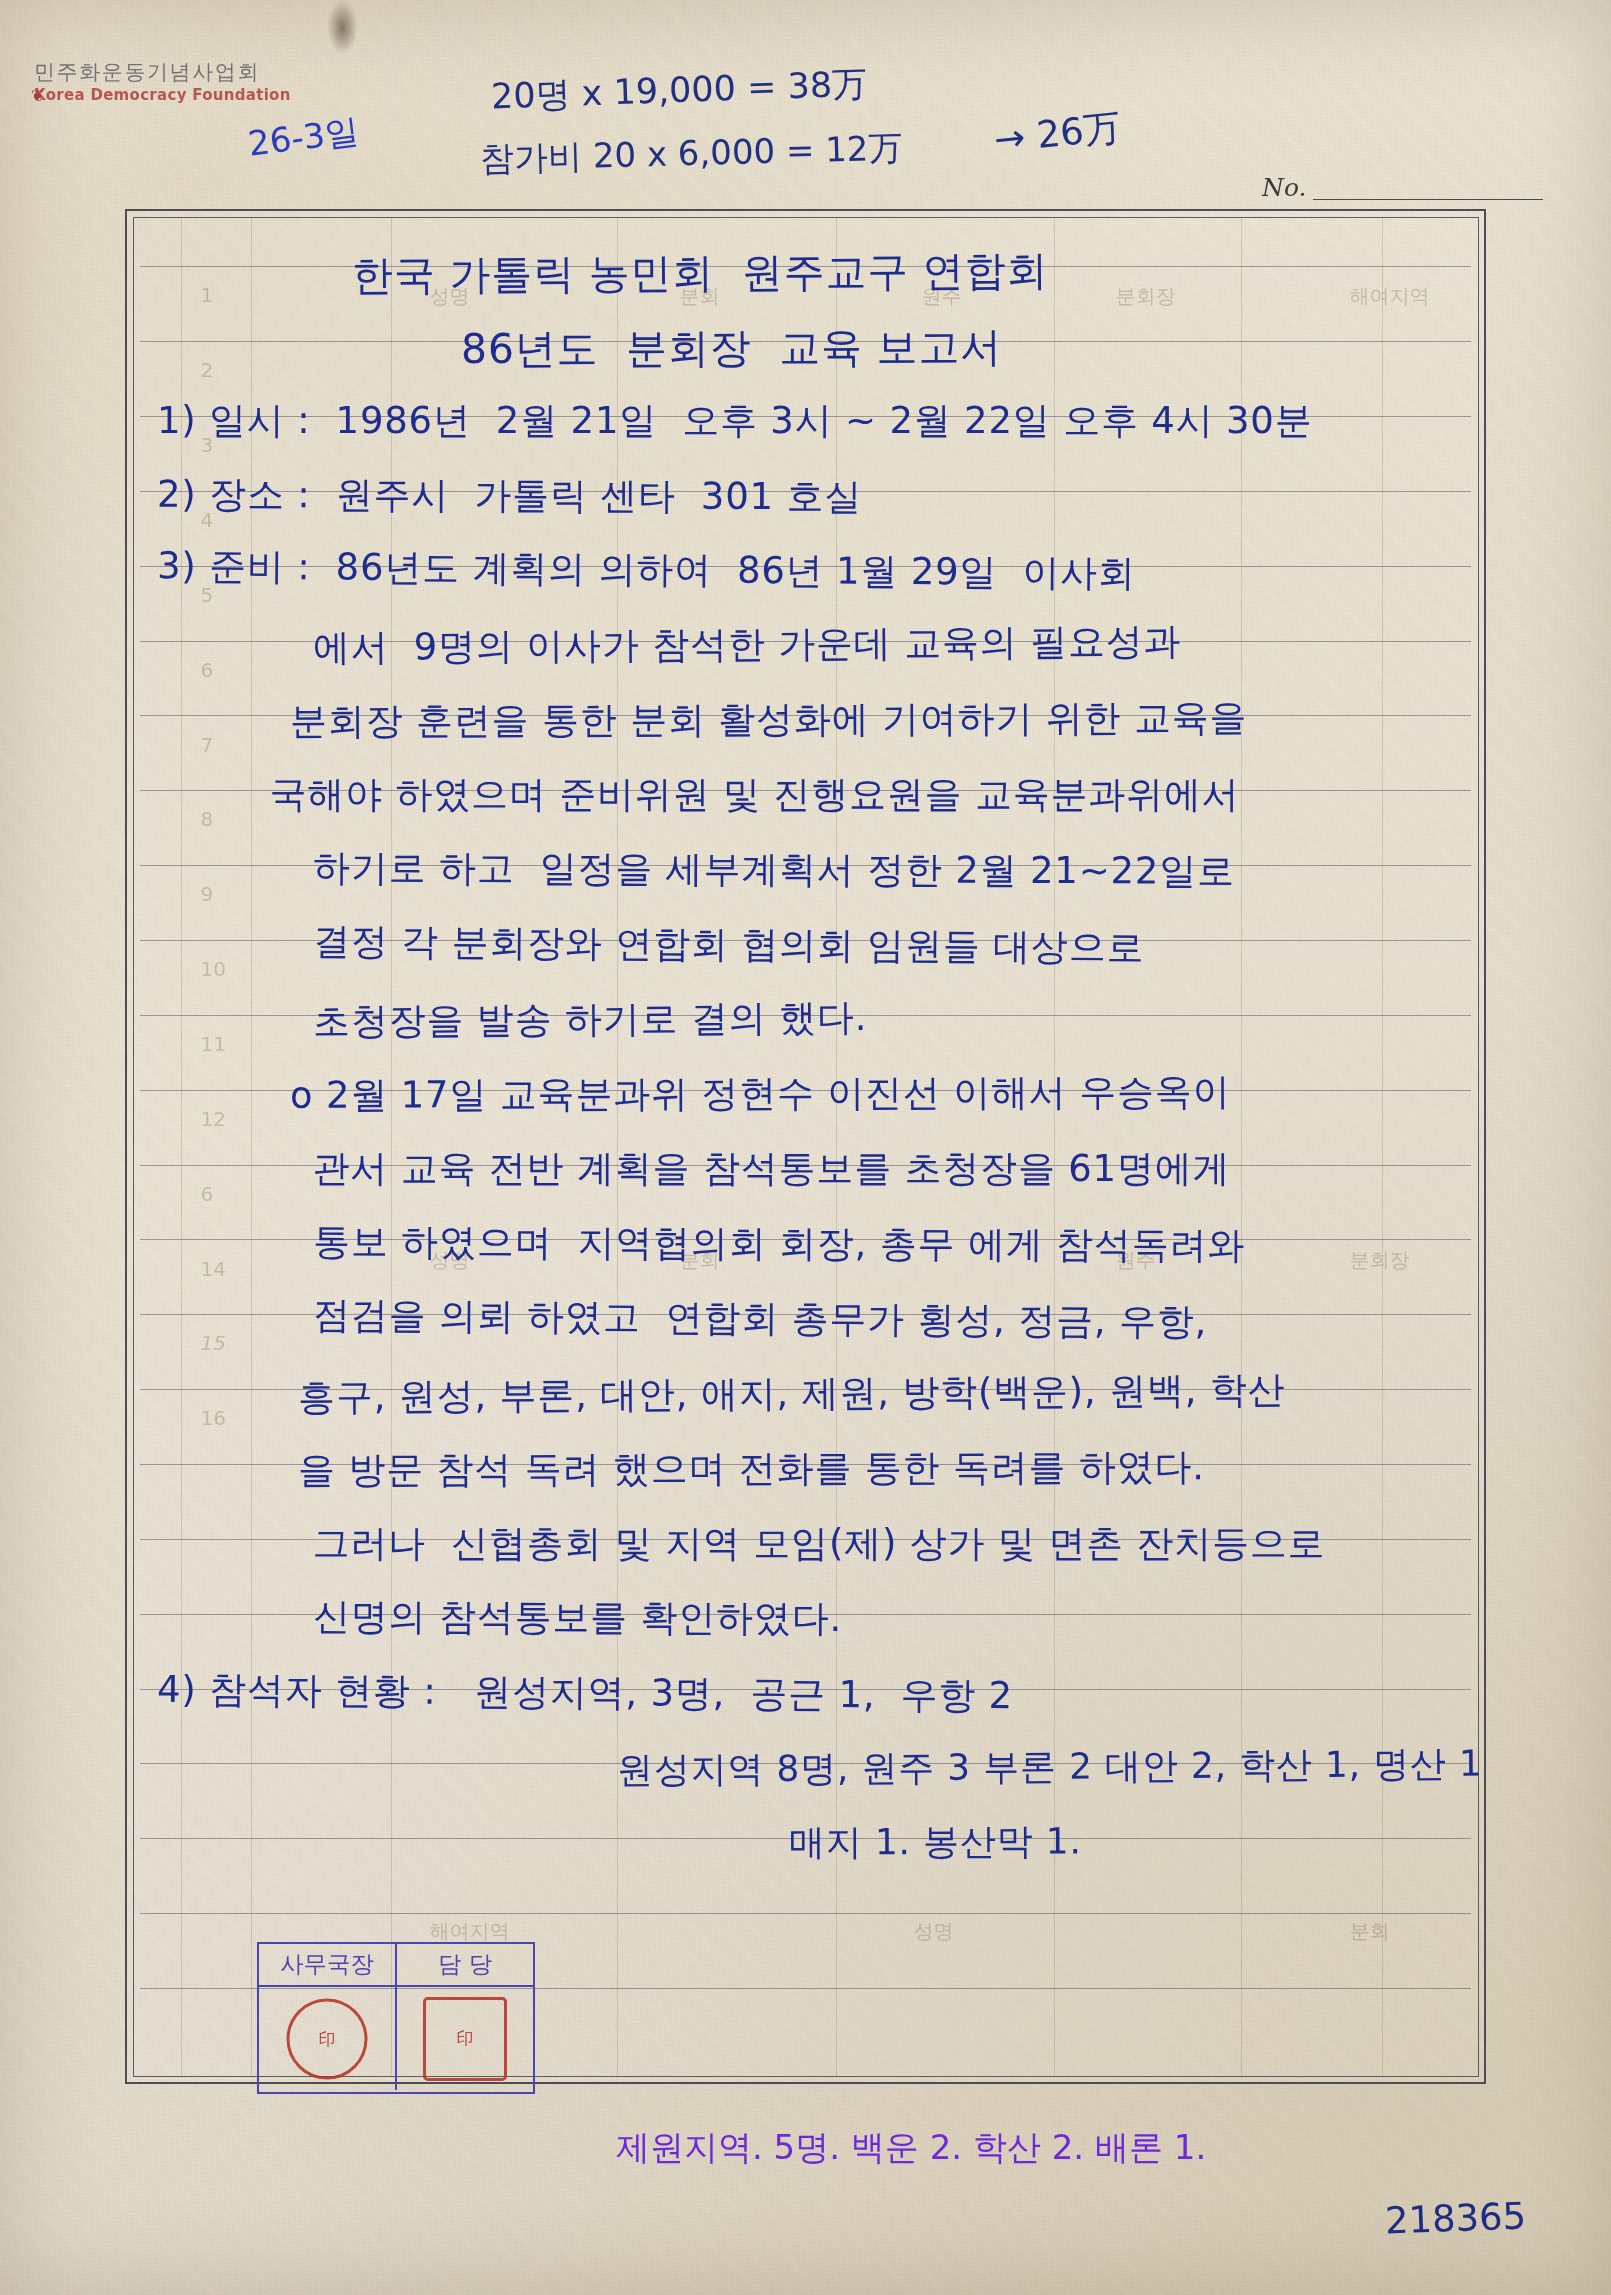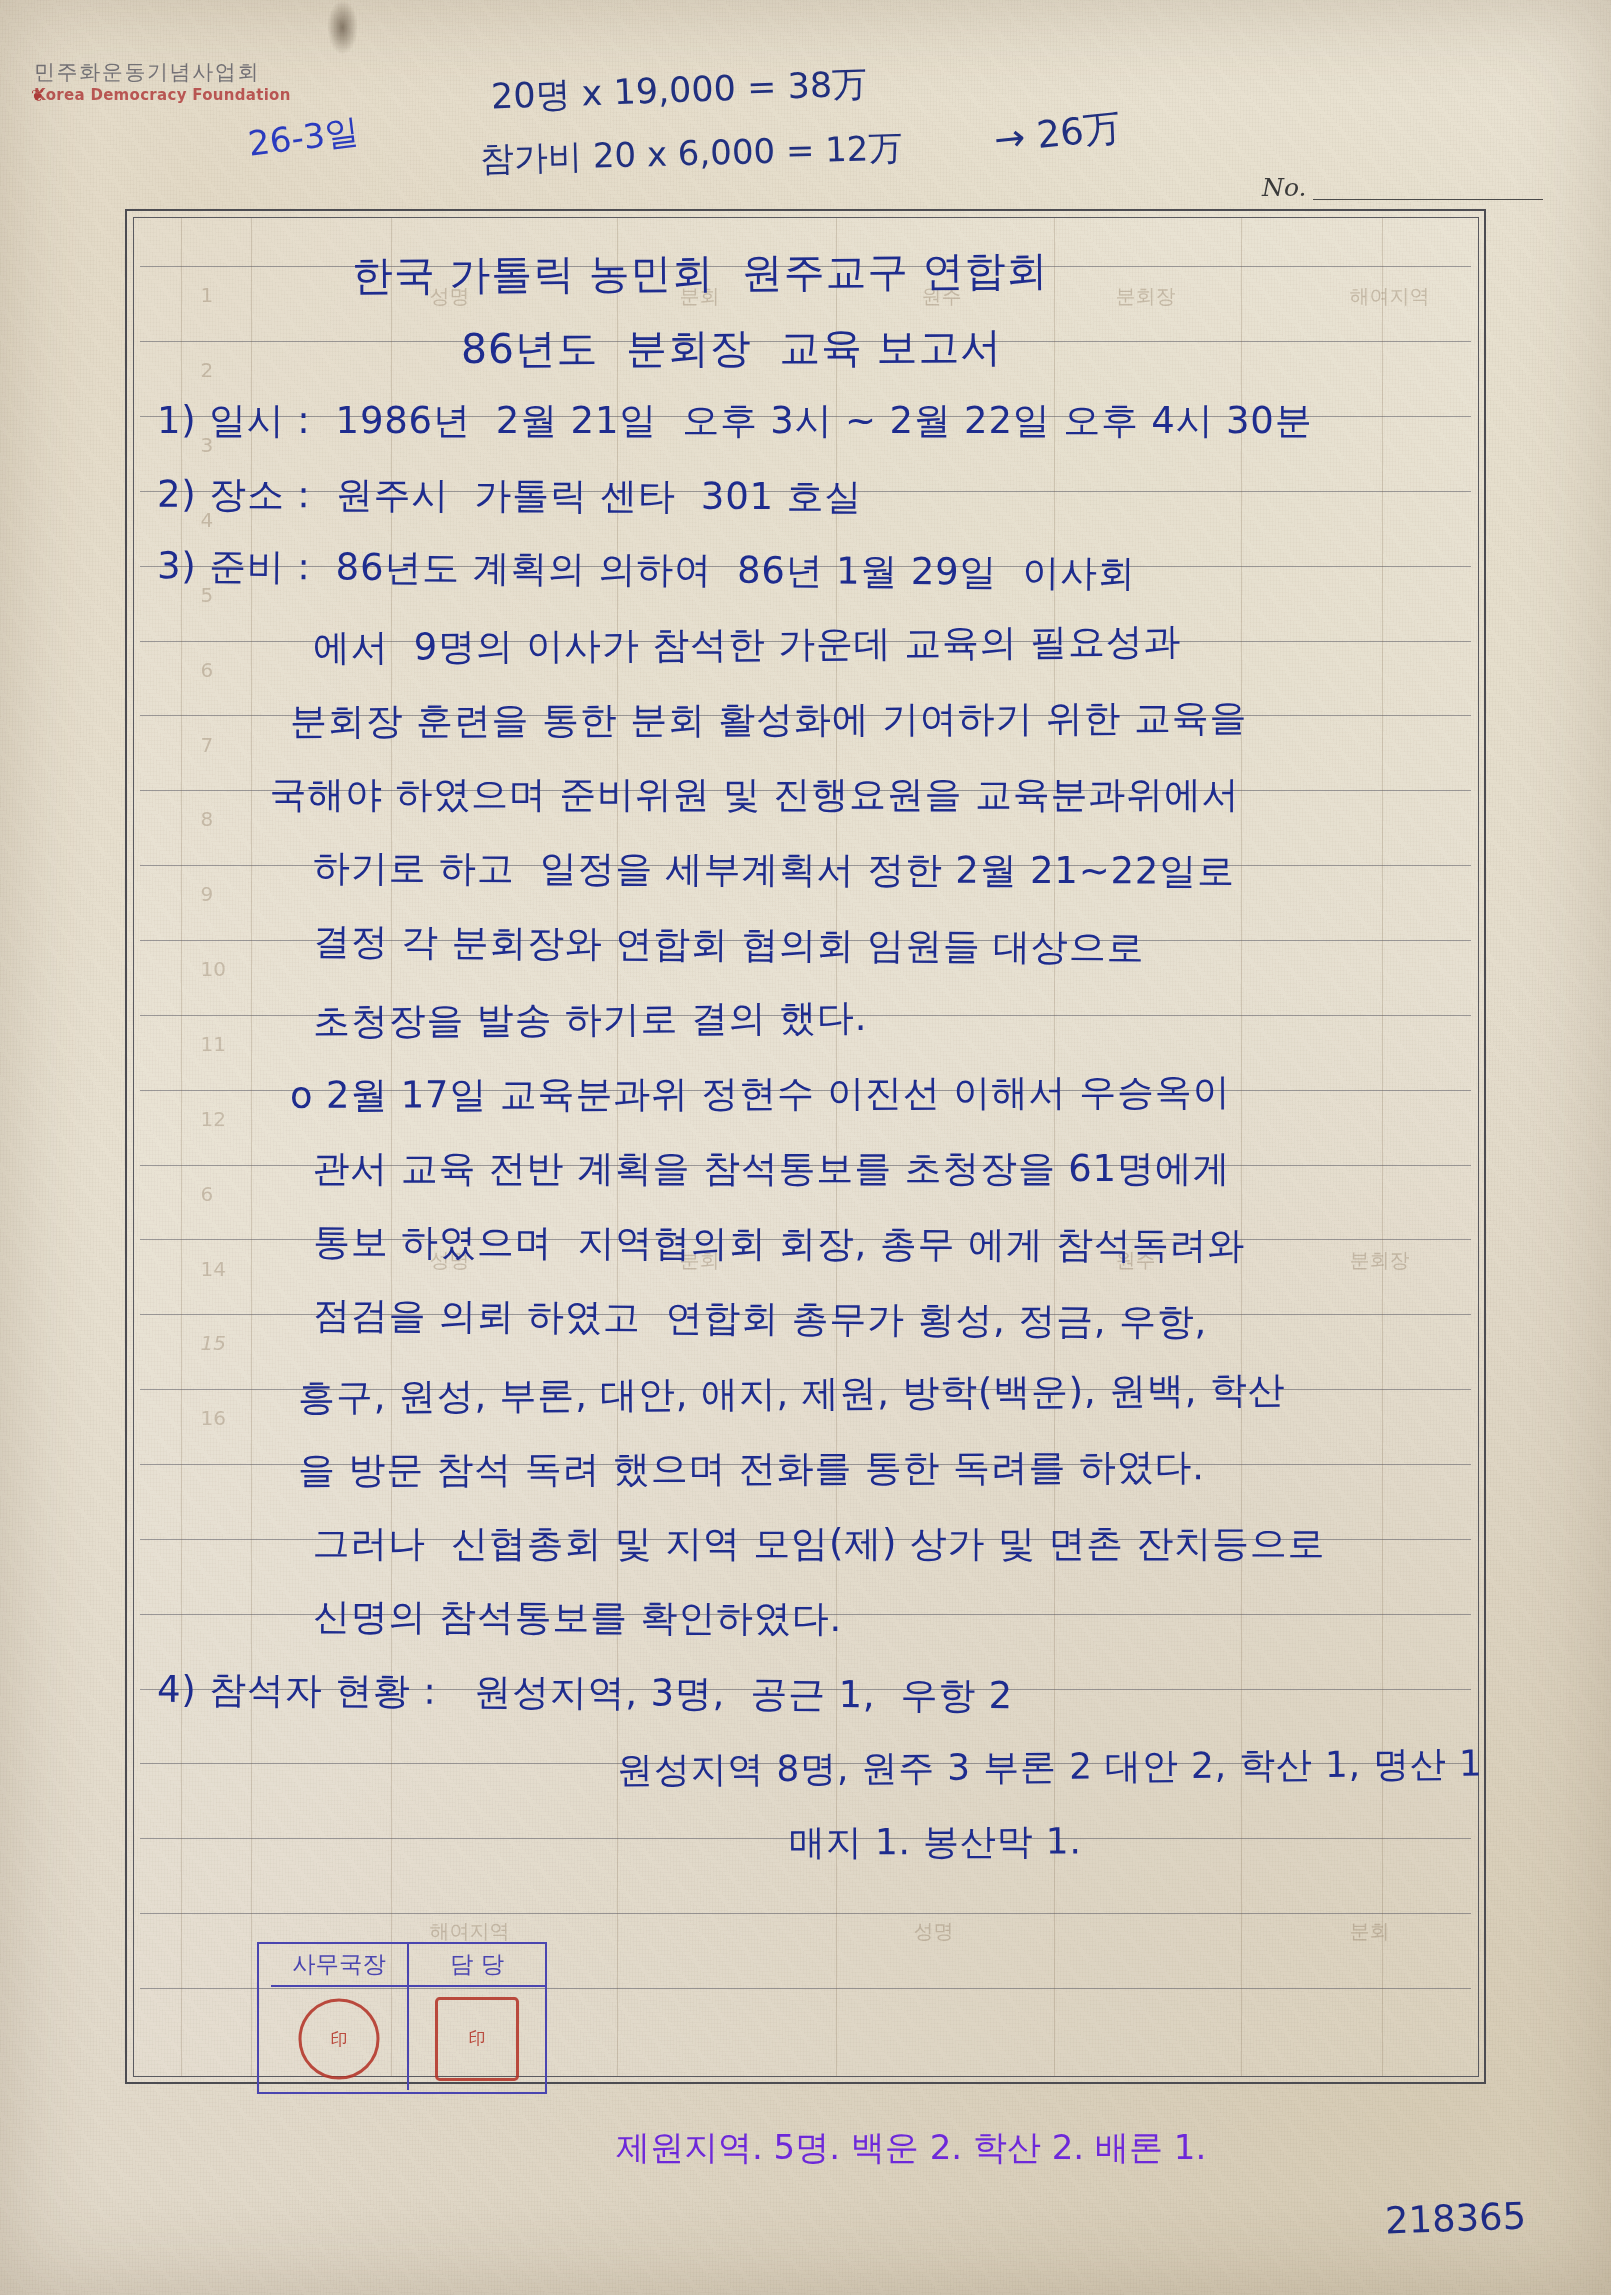--- a/index.html
+++ b/index.html
@@ -187,21 +187,20 @@
   }
 
   
   #seal-box {
     position: absolute;
     left: 257px;
     top: 1942px;
     width: 274px;
     height: 148px;
     border: 2.3px solid #4a45b0;
-    padding-left: 12px;
   }
   #seal-box .hdr {
     display: flex;
     height: 41px;
     border-bottom: 2.3px solid #4a45b0;
   }
   #seal-box .hdr > div {
     flex: 1;
     text-align: center;
     font-size: 23.4px;

